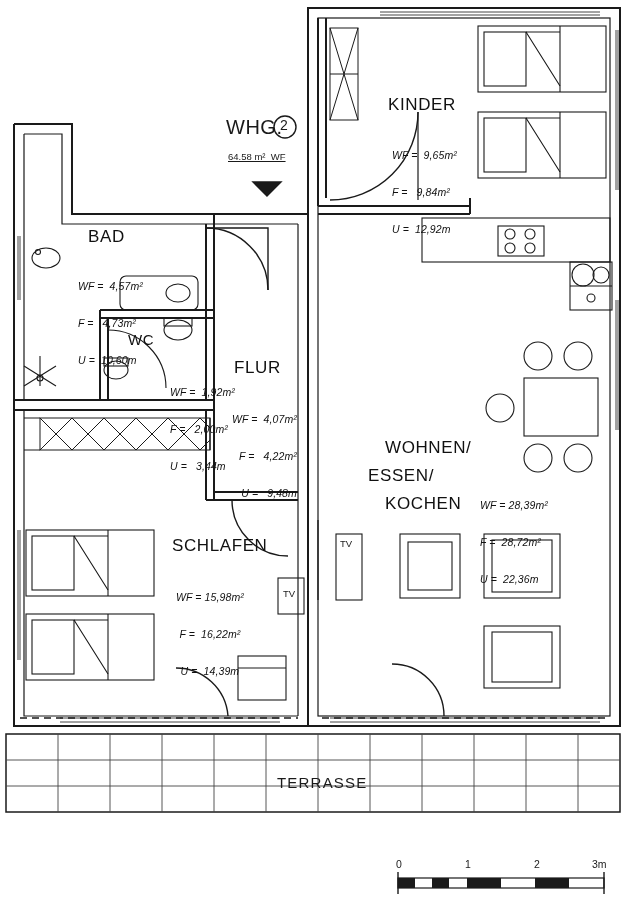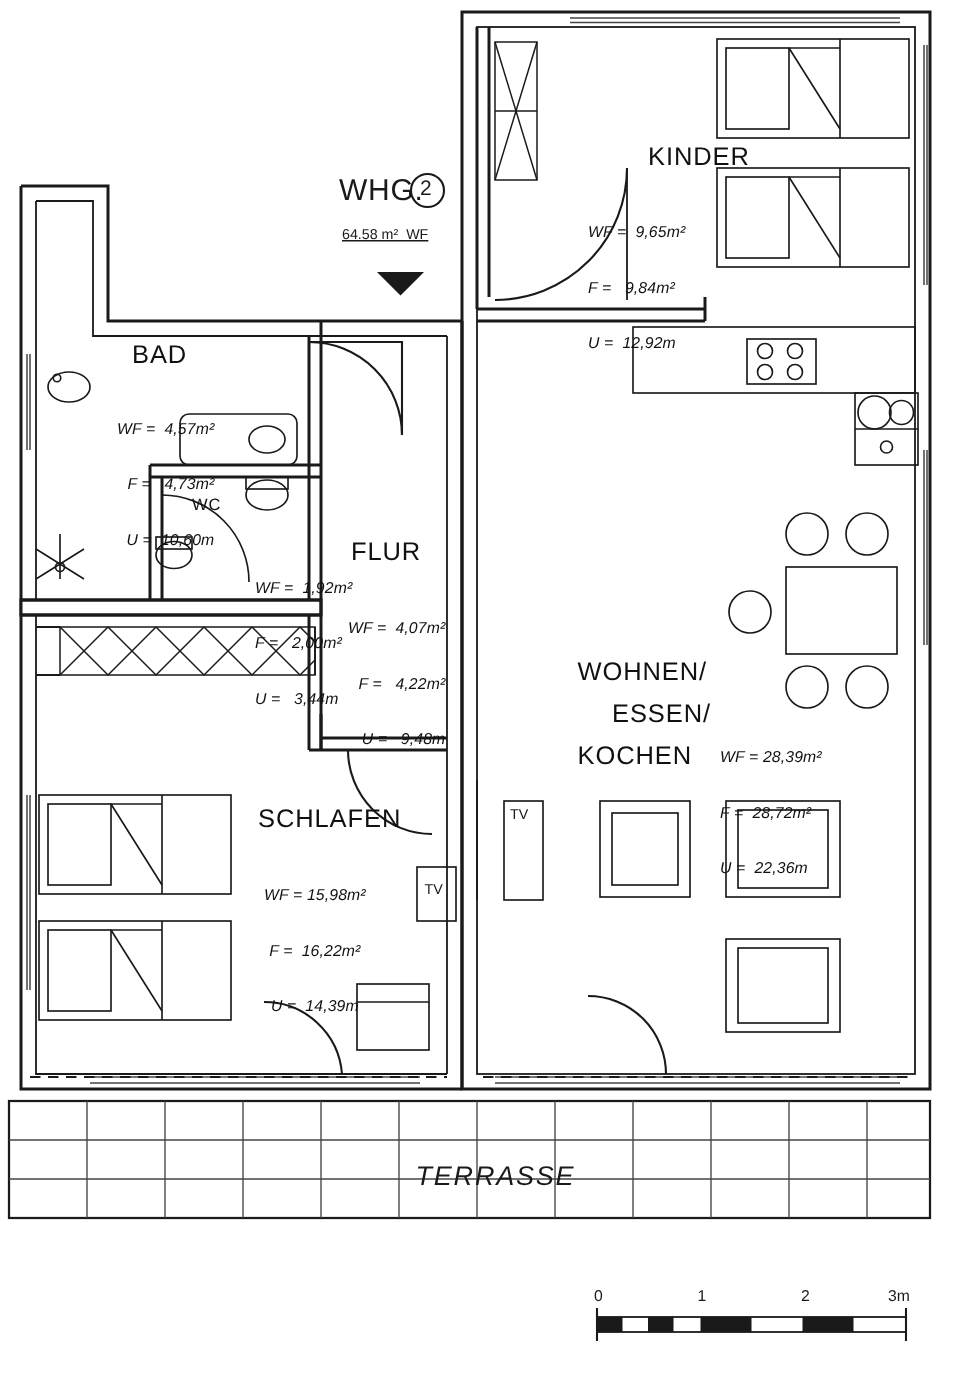--- a/index.html
+++ b/index.html
@@ -26,43 +26,42 @@
     position: absolute;
     white-space: pre;
     line-height: 1.18;
   }
   .room-name {
     font-size: 17px;
     letter-spacing: 0.6px;
     color: #111;
   }
   .room-name.small {
-    font-size: 11px;
+    font-size: 15px;
   }
   .metrics {
     font-size: 10.5px;
     color: #111;
     letter-spacing: 0.1px;
   }
   .metrics .row {
     display: block;
     white-space: pre;
     font-style: italic;
   }
   .whg-title {
     font-size: 20px;
     letter-spacing: 0.5px;
   }
   .whg-area {
     font-size: 9.5px;
   }
   .terrasse {
-    font-size: 18px;
+    font-size: 15px;
     letter-spacing: 1.2px;
-    font-style: italic;
   }
   .scale-num {
     font-size: 10.5px;
   }
 </style>
 </head>
 <body>
 
 <svg id="plan" viewBox="0 0 640 915">
   <g fill="none" stroke="#1a1a1a" stroke-width="2">
@@ -274,56 +273,56 @@
     <rect x="535" y="878" width="34" height="10" fill="#1a1a1a" stroke="none"></rect>
     <path d="M398 872 L398 894 M604 872 L604 894" stroke-width="1.4"></path>
   </g>
 </svg>
 
 <div class="lbl whg-title" style="left:226px; top:116px;">WHG.</div>
 <div class="lbl whg-title" style="left:280px; top:117px; font-size:14px;">2</div>
 <div class="lbl whg-area" style="left:228px; top:151px;text-decoration:underline;">64.58 m²  WF</div>
 
 <div class="lbl room-name" style="left:88px; top:227px;">BAD</div>
-<div class="lbl metrics" style="left:78px; top:255px;text-align:right;">
+<div class="lbl metrics" style="left:78px; top:255px;">
   <span class="row">WF =  4,57m²</span>
   <span class="row">F =   4,73m²</span>
   <span class="row">U =  10,60m</span>
 </div>
 
 <div class="lbl room-name small" style="left:128px; top:331px;">WC</div>
 <div class="lbl metrics" style="left:122px; top:361px;margin-left:48px;">
   <span class="row">WF =  1,92m²</span>
   <span class="row">F =   2,00m²</span>
   <span class="row">U =   3,44m</span>
 </div>
 
 <div class="lbl room-name" style="left:234px; top:358px;">FLUR</div>
 <div class="lbl metrics" style="left:232px; top:388px;text-align:right;">
   <span class="row">WF =  4,07m²</span>
   <span class="row">F =   4,22m²</span>
   <span class="row">U =   9,48m</span>
 </div>
 
-<div class="lbl room-name" style="left:388px; top:95px;margin-left:44px;">KINDER</div>
+<div class="lbl room-name" style="left:388px; top:95px;">KINDER</div>
 <div class="lbl metrics" style="left:392px; top:124px;">
   <span class="row">WF =  9,65m²</span>
   <span class="row">F =   9,84m²</span>
   <span class="row">U =  12,92m</span>
 </div>
 
 <div class="lbl room-name" style="left:172px; top:536px;">SCHLAFEN</div>
 <div class="lbl metrics" style="left:176px; top:566px;text-align:center;">
   <span class="row">WF = 15,98m²</span>
   <span class="row">F =  16,22m²</span>
   <span class="row">U =  14,39m</span>
 </div>
 
 <div class="lbl room-name" style="left:385px; top:438px;">WOHNEN/</div>
-<div class="lbl room-name" style="left:408px; top:466px;">ESSEN/</div>
+<div class="lbl room-name" style="left:368px; top:466px;">ESSEN/</div>
 <div class="lbl room-name" style="left:385px; top:494px;">KOCHEN</div>
 <div class="lbl metrics" style="left:480px; top:474px;">
   <span class="row">WF = 28,39m²</span>
   <span class="row">F =  28,72m²</span>
   <span class="row">U =  22,36m</span>
 </div>
 
 <div class="lbl" style="left:283px; top:588px; font-size:9.5px;">TV</div>
 <div class="lbl" style="left:340px; top:538px; font-size:9.5px;">TV</div>
 

